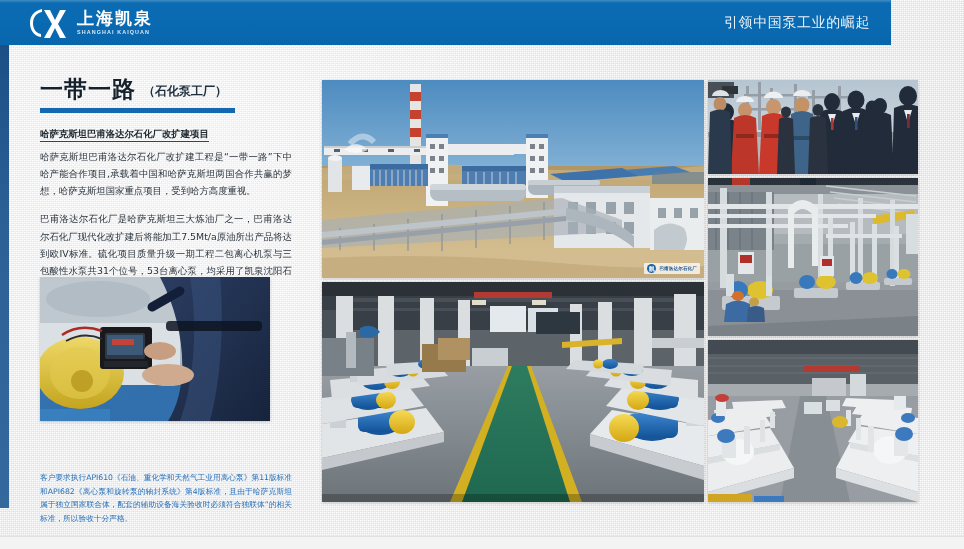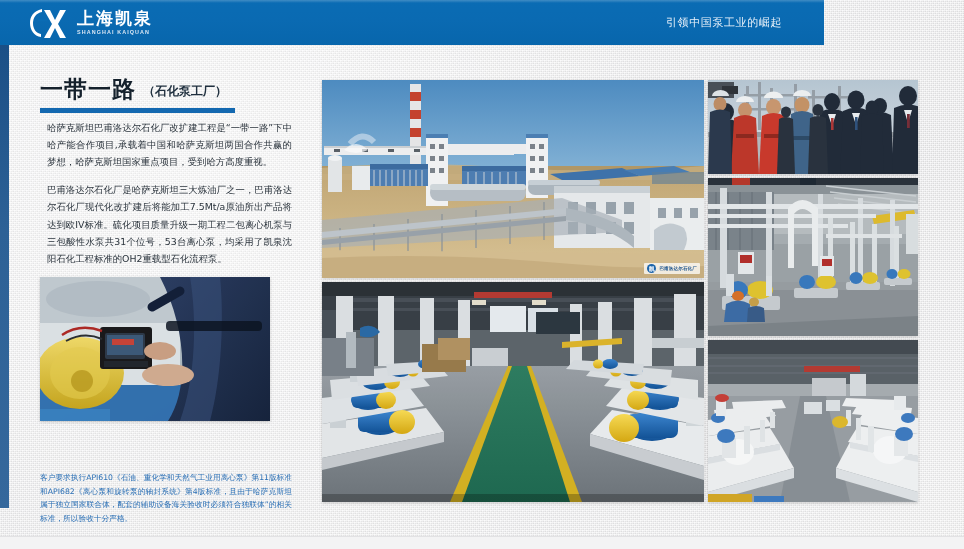--- a/index.html
+++ b/index.html
@@ -29,21 +29,21 @@
     position:absolute; inset:0;
     background-image:
       repeating-conic-gradient(from 0deg at 50% 50%, rgba(0,0,0,.018) 0deg 90deg, rgba(255,255,255,.03) 90deg 180deg);
     background-size: 4px 4px;
     pointer-events:none;
   }
 
   
   .topbar {
     position: absolute; left: 0; top: 0;
-    width: 824px; height: 45px;
+    width: 891px; height: 45px;
     background: linear-gradient(180deg,#0a6cb4 0%, #0a6ab2 45%, #0866ac 100%);
     z-index: 5;
   }
   .topbar .hl-shine{
     position:absolute; left:0; top:0; width:100%; height:3px;
     background:linear-gradient(180deg, rgba(255,255,255,.22), rgba(255,255,255,0));
   }
   .logo-wrap {
     position: absolute; left: 28px; top: 7px;
     display: flex; align-items: center; gap: 7px;
@@ -53,23 +53,23 @@
   .logo-cn {
     font-size: 17px; font-weight: 700; color: #ffffff;
     letter-spacing: 2px;
     font-family: "DejaVu Sans", "Liberation Sans", sans-serif;
   }
   .logo-en {
     font-size: 5.4px; color: #d8e7f5; letter-spacing: 1.1px;
     margin-top: 3px; font-weight: 700;
   }
   .topbar-slogan {
-    position: absolute; right: 42px; top: 0; height: 45px;
+    position: absolute; right: 21px; top: 0; height: 45px;
     display:flex; align-items:center;
-    font-size: 11px; color: #eaf2fa; letter-spacing: .6px;
+    font-size: 14px; color: #eaf2fa; letter-spacing: .6px;
     font-family: "DejaVu Sans", "Liberation Sans", sans-serif;
   }
 
   
   .edge-strip {
     position:absolute; left:0; top:45px; width:9px; height:463px;
     background: linear-gradient(180deg,#1b4f86,#2d6196 40%, #35689c 100%);
     z-index: 4;
   }
   .bottom-strip{
@@ -106,21 +106,20 @@
     border-bottom: 1px solid #39424b;
     display: inline-block;
     padding-bottom: 1px;
     line-height: 1.4;
   }
   .body-p {
     margin-top: 6px;
     font-size: 9.4px; color:#2a333c; line-height: 1.82;
     text-align: justify;
     font-family: "DejaVu Sans", "Liberation Sans", sans-serif;
-    margin-left: 7px;
   }
   .body-p.second { margin-top: 11px; }
 
   
   .photo {
     position: absolute;
     overflow: hidden;
     background:#8a9097;
     box-shadow: 0 1px 3px rgba(0,0,0,.18);
     z-index: 6;
@@ -187,20 +186,21 @@
 <div class="bottom-strip"></div>
 
 <div class="left-col">
 
   <div class="title-row">
     <div class="title-main">一带一路</div>
     <div class="title-sub">（石化泵工厂）</div>
   </div>
   <div class="title-rule"></div>
 
+  <div class="body-head">哈萨克斯坦巴甫洛达尔石化厂改扩建项目</div>
   <div class="body-p">哈萨克斯坦巴甫洛达尔石化厂改扩建工程是“一带一路”下中哈产能合作项目,承载着中国和哈萨克斯坦两国合作共赢的梦想，哈萨克斯坦国家重点项目，受到哈方高度重视。</div>
   <div class="body-p second">巴甫洛达尔石化厂是哈萨克斯坦三大炼油厂之一，巴甫洛达尔石化厂现代化改扩建后将能加工7.5Mt/a原油所出产品将达到欧IV标准。硫化项目质量升级一期工程二包离心机泵与三包酸性水泵共31个位号，53台离心泵，均采用了凯泉沈阳石化工程标准的OH2重载型石化流程泵。</div>
 </div>
 
 <div class="photo photo-inspect">
   <svg viewBox="0 0 230 144" preserveAspectRatio="none">
     <defs>
       <linearGradient id="gInsBg" x1="0" y1="0" x2="1" y2="1">
         <stop offset="0" stop-color="#cfd8dd"></stop>
           <stop offset="1" stop-color="#9aa7b0"></stop>

